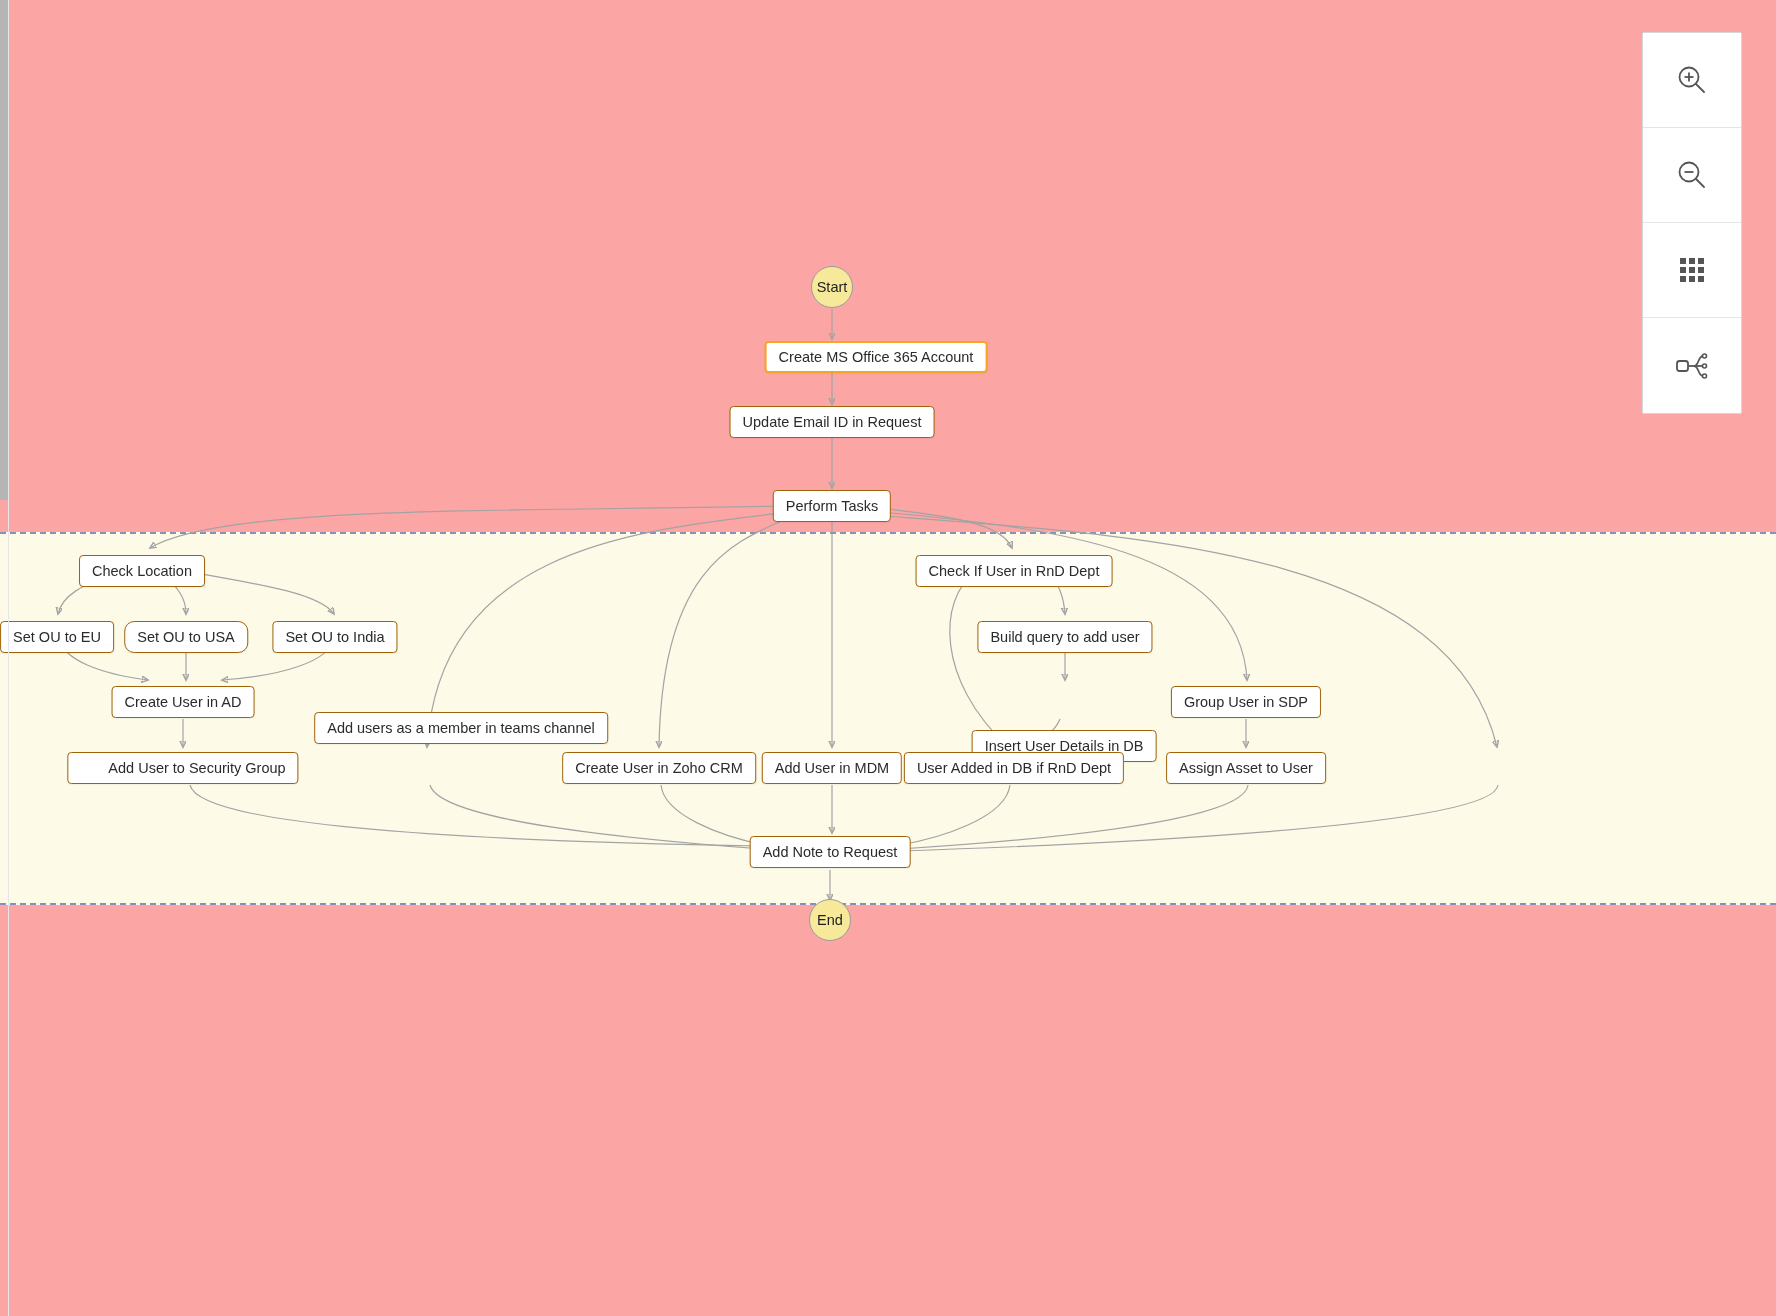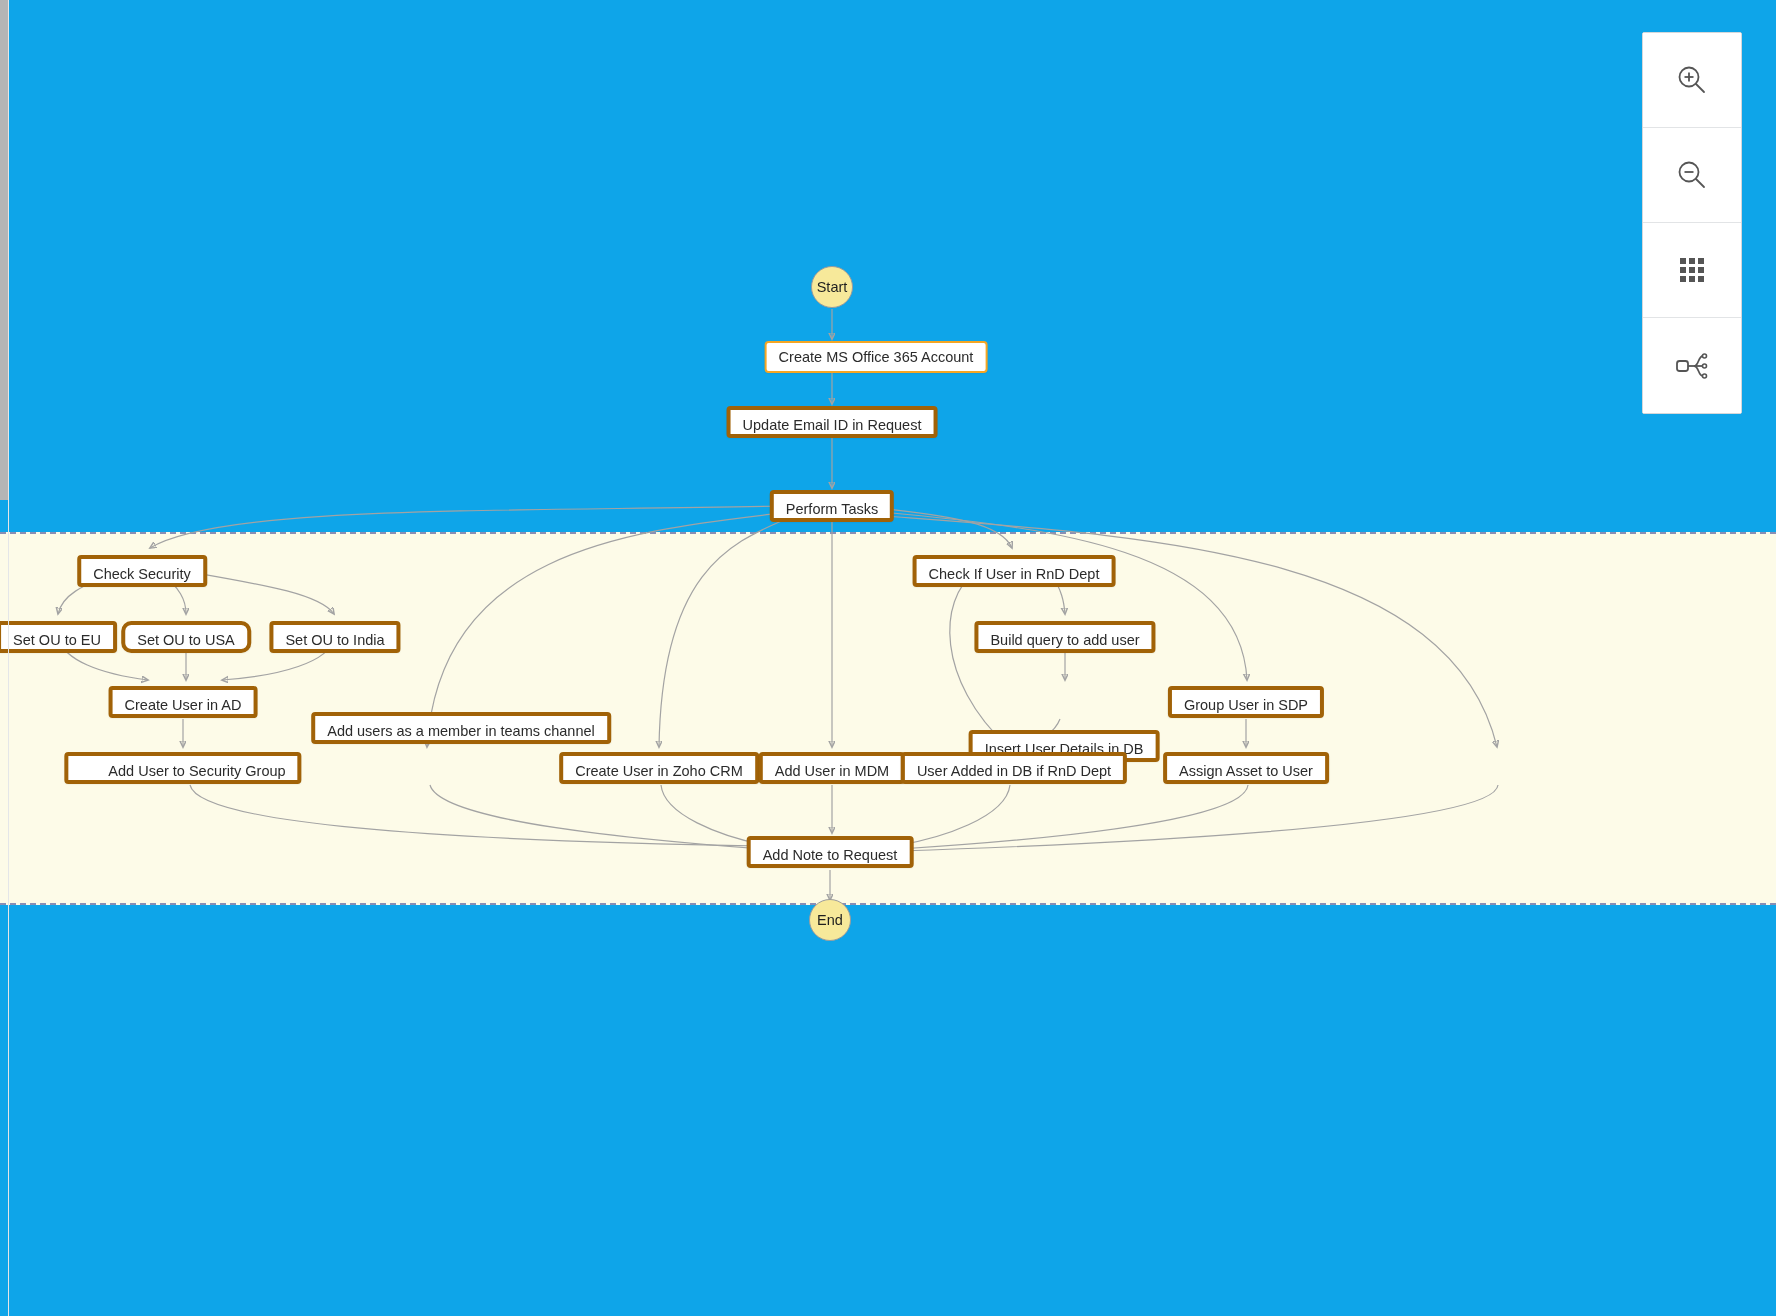--- a/index.html
+++ b/index.html
@@ -5,21 +5,21 @@
   * { box-sizing: border-box; }
   html, body {
     margin: 0; padding: 0;
     width: 1776px; height: 1316px;
     overflow: hidden;
     font-family: "Liberation Sans", sans-serif;
   }
   #canvas {
     position: relative;
     width: 1776px; height: 1316px;
-    background: #0ea5e9;
+    background: #fca5a5;
     overflow: hidden;
   }
   
   #lane-band {
     position: absolute;
     left: 0; right: 0;
     top: 532px;
     height: 373px;
     background: #fdfbe8;
     border-top: 2px dashed #8a8fb5;
@@ -29,21 +29,21 @@
   #edges {
     position: absolute; left: 0; top: 0;
     width: 1776px; height: 1316px;
     pointer-events: none;
   }
   #edges path { fill: none; stroke: #a3a3a3; stroke-width: 1.2px; }
   
   .node {
     position: absolute;
     background: #ffffff;
-    border: 4px solid #a16207;
+    border: 1px solid #a16207;
     border-radius: 4px;
     height: 32px;
     line-height: 30px;
     padding: 0 12px;
     font-size: 14.5px;
     color: #2b2b2b;
     white-space: nowrap;
     text-align: center;
     box-shadow: 0 1px 1px rgba(0,0,0,0.04);
     cursor: pointer;
@@ -173,21 +173,21 @@
   <div class="terminal" style="left:832px; top:266px;">
     <span>Start</span>
   </div>
 
   <div class="node selected" style="left:832px; top:341px;margin-left:44px;">Create MS Office 365 Account</div>
 
   <div class="node" style="left:832px; top:406px;">Update Email ID in Request</div>
 
   <div class="node" style="left:832px; top:490px;">Perform Tasks</div>
 
-  <div class="node" style="left:142px; top:555px;">Check Security</div>
+  <div class="node" style="left:142px; top:555px;">Check Location</div>
 
   <div class="node" style="left:57px; top:621px;">Set OU to EU</div>
 
   <div class="node" style="left:186px; top:621px;border-radius:10px;">Set OU to USA</div>
 
   <div class="node" style="left:335px; top:621px;">Set OU to India</div>
 
   <div class="node" style="left:183px; top:686px;">Create User in AD</div>
 
   <div class="node" style="left:183px; top:752px;padding-left:40px;">Add User to Security Group</div>

